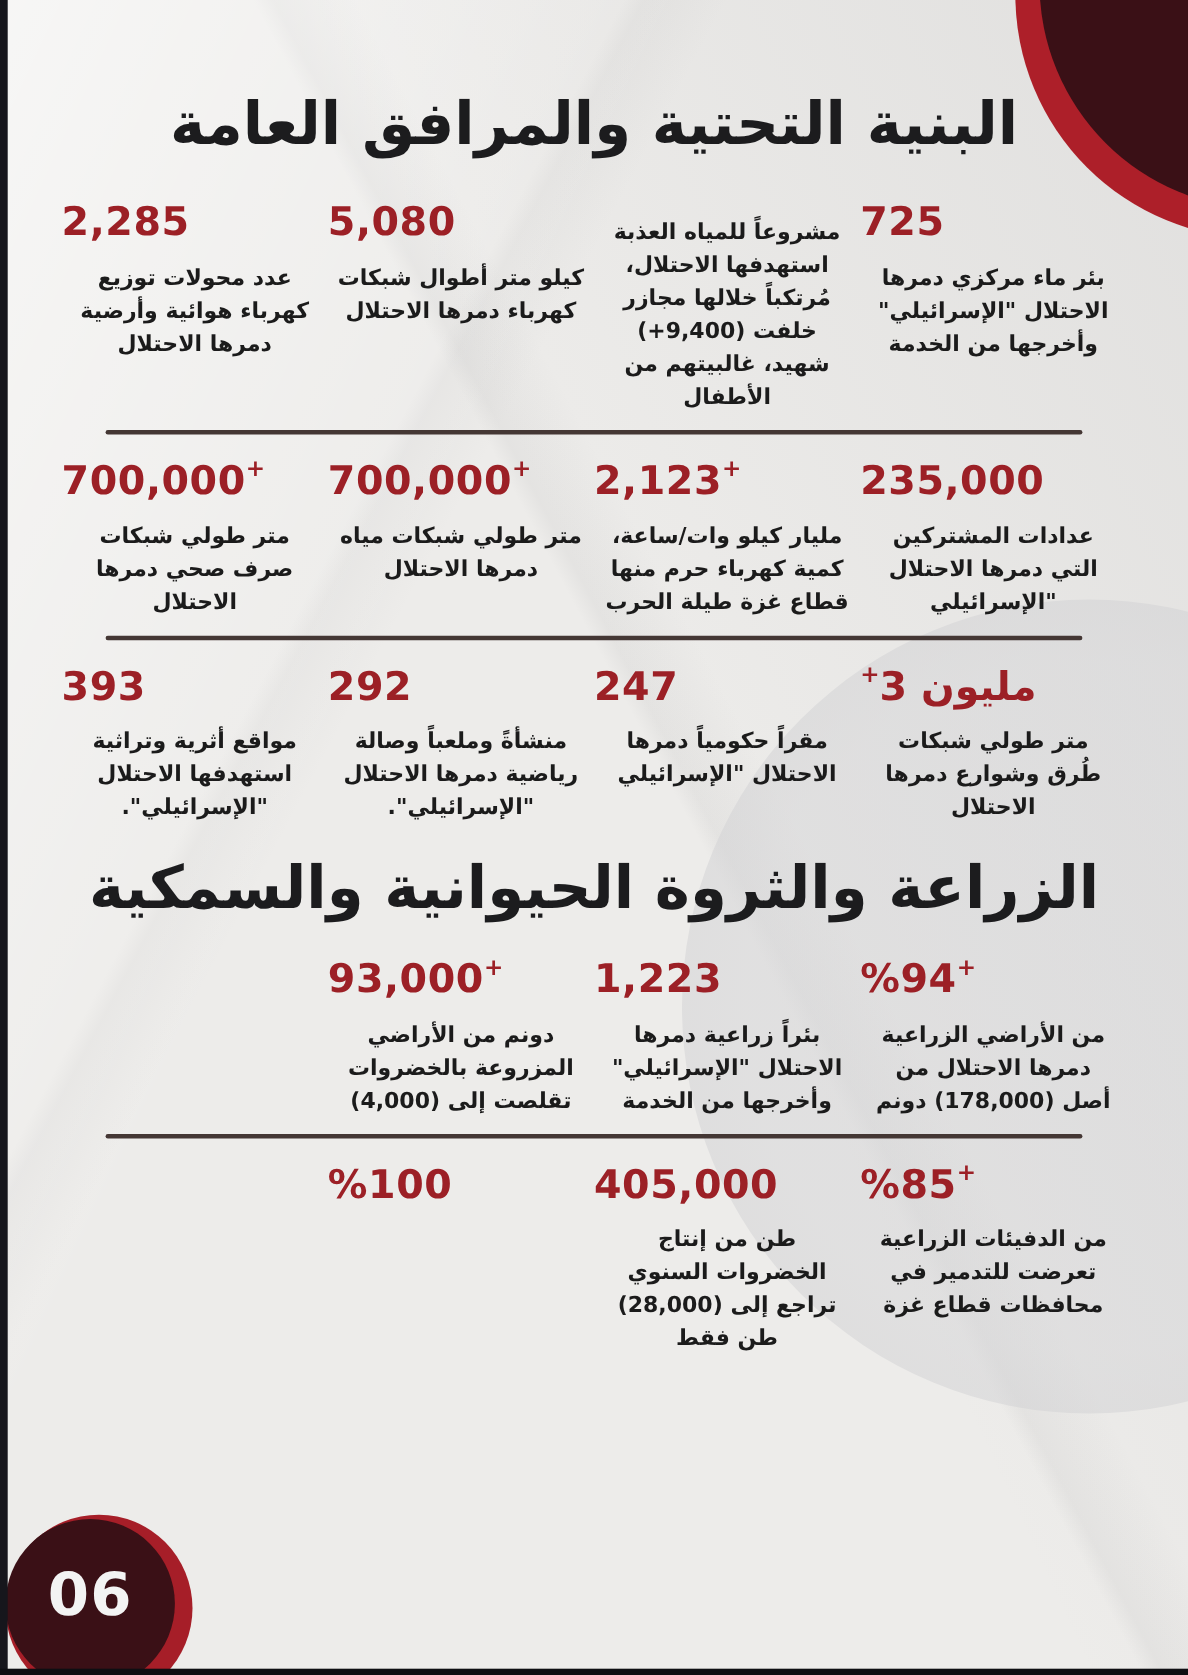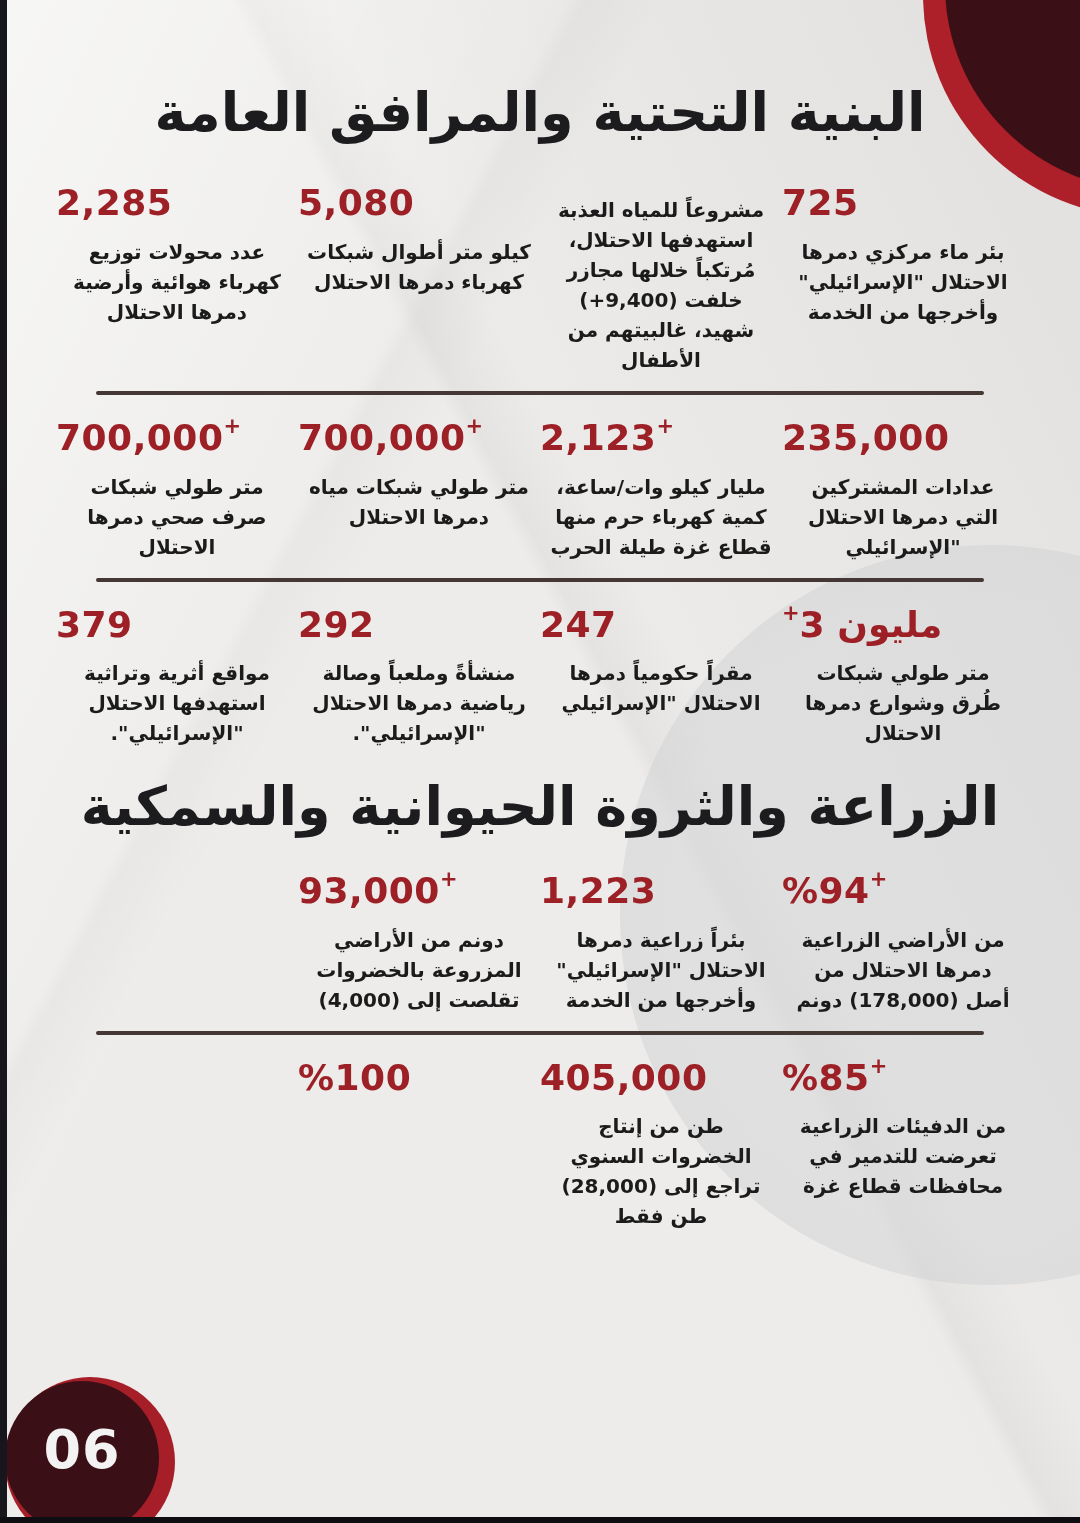--- a/index.html
+++ b/index.html
@@ -125,21 +125,21 @@
           </div>
           <div class="stat-cell">
             <div class="stat-value"><span class="vmain">247</span></div>
             <div class="stat-label">مقراً حكومياً دمرها الاحتلال "الإسرائيلي</div>
           </div>
           <div class="stat-cell">
             <div class="stat-value"><span class="vmain">292</span></div>
             <div class="stat-label">منشأةً وملعباً وصالة رياضية دمرها الاحتلال "الإسرائيلي".</div>
           </div>
           <div class="stat-cell">
-            <div class="stat-value"><span class="vmain">379</span></div>
+            <div class="stat-value"><span class="vmain">393</span></div>
             <div class="stat-label">مواقع أثرية وتراثية استهدفها الاحتلال "الإسرائيلي".</div>
           </div>
         </div>
       </div>
 
     <h1 class="section-title second">الزراعة والثروة الحيوانية والسمكية</h1>
     <div class="section-rows">
         <div class="stat-row">
           <div class="stat-cell">
             <div class="stat-value"><span class="vmain">%94</span><span class="sup">+</span></div>

